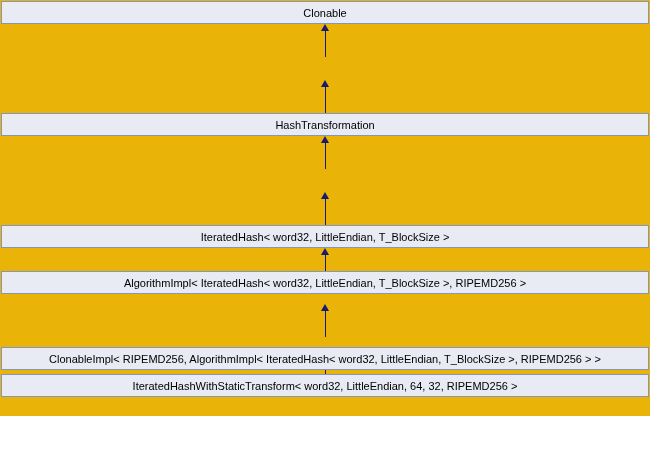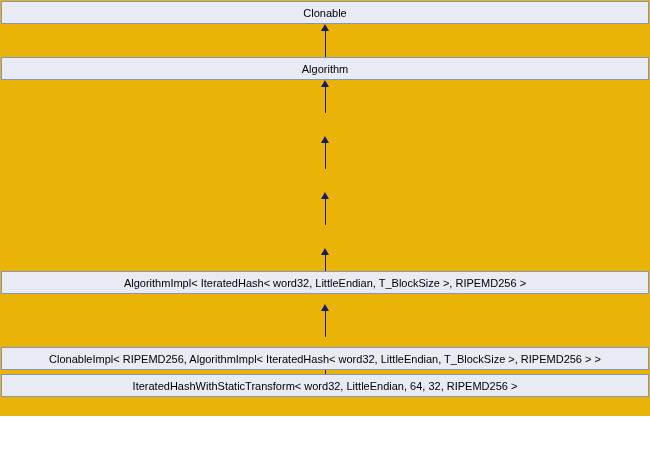--- a/index.html
+++ b/index.html
@@ -68,24 +68,25 @@
   <div class="aline" style="top:254px"></div>
   <div class="ahead" style="top:304px"></div>
   <div class="aline" style="top:310px"></div>
   <div class="ahead" style="top:360px"></div>
   <div class="aline" style="top:366px"></div>
   <div class="ahead" style="top:416px"></div>
   <div class="aline" style="top:422px"></div>
 
   <div class="node" style="top:1px">Clonable</div>
 
-  <div class="node" style="top:57px">Algorithm</div>
+
+  <div class="node" style="top:113px">HashTransformation</div>
 
 
-
+  <div class="node" style="top:225px">IteratedHash&lt; word32, LittleEndian, T_BlockSize &gt;</div>
 
   <div class="node" style="top:271px">AlgorithmImpl&lt; IteratedHash&lt; word32, LittleEndian, T_BlockSize &gt;, RIPEMD256 &gt;</div>
 
   <div class="node" style="top:347px">ClonableImpl&lt; RIPEMD256, AlgorithmImpl&lt; IteratedHash&lt; word32, LittleEndian, T_BlockSize &gt;, RIPEMD256 &gt; &gt;</div>
 
   <div class="node" style="top:374px">IteratedHashWithStaticTransform&lt; word32, LittleEndian, 64, 32, RIPEMD256 &gt;</div>
 
   <div class="node current" style="top:449px">RIPEMD256</div>
 
 </div>

